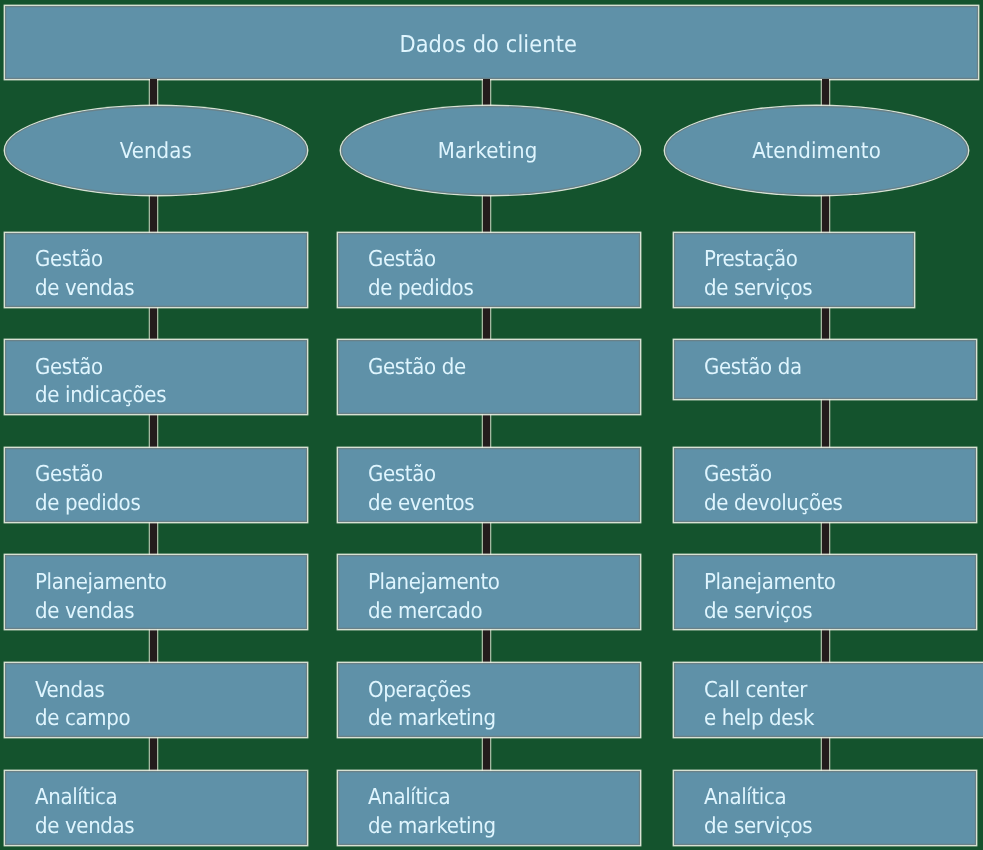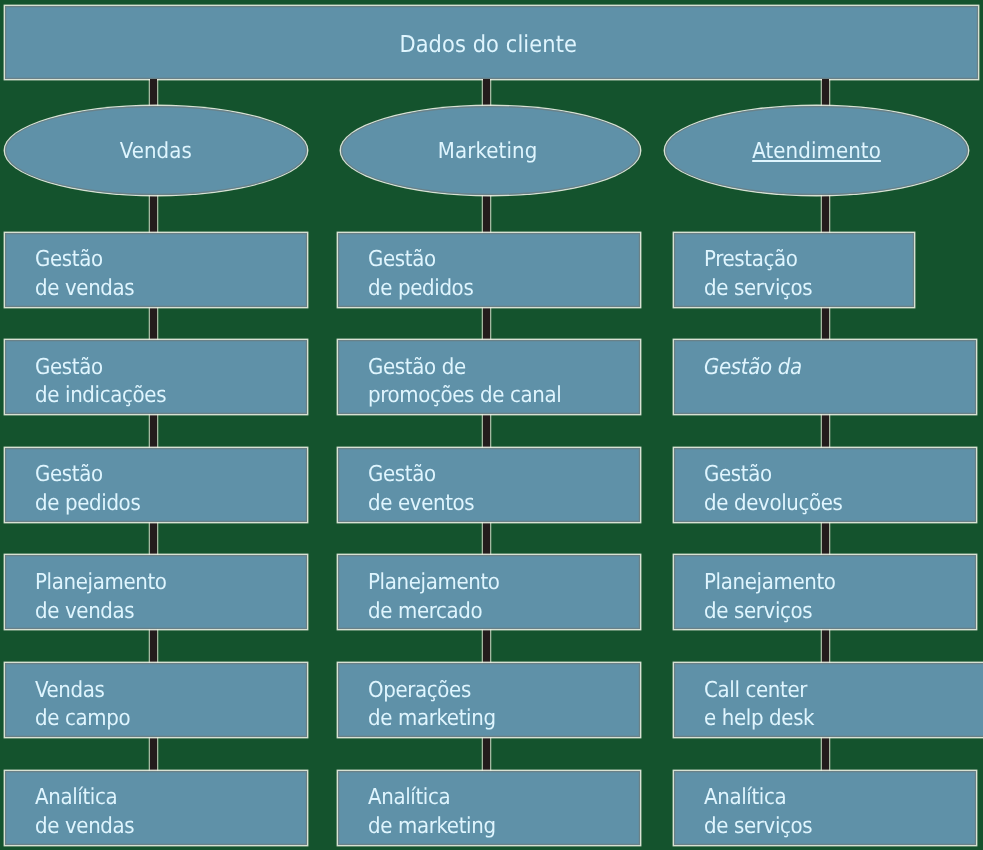--- a/index.html
+++ b/index.html
@@ -35,21 +35,21 @@
   <div class="conn" style="left:483px;top:79px;width:7px;height:691.6px;"></div>
   <div class="conn" style="left:822px;top:79px;width:7px;height:691.6px;"></div>
 
   <div class="node branch-node" style="left:4.6px;top:106.3px;width:302.4px;height:88.6px;">
     <span class="branch-label" style="left:0px;">Vendas</span>
   </div>
   <div class="node branch-node" style="left:340.8px;top:106.3px;width:299.6px;height:88.6px;">
     <span class="branch-label" style="left:-3px;">Marketing</span>
   </div>
   <div class="node branch-node" style="left:665.3px;top:106.3px;width:302.5px;height:88.6px;">
-    <span class="branch-label" style="left:0px;text-decoration:underline;">Atendimento</span>
+    <span class="branch-label" style="left:0px;">Atendimento</span>
   </div>
 
   <div class="node leaf-node" style="left:5px;top:232.6px;width:302px;height:74px;">
     <div class="leaf-line" style="top:16.6px;">Gestão</div>
     <div class="leaf-line" style="top:45.3px;">de vendas</div>
   </div>
   <div class="node leaf-node" style="left:5px;top:340.2px;width:302px;height:74px;">
     <div class="leaf-line" style="top:16.6px;">Gestão</div>
     <div class="leaf-line" style="top:45.3px;">de indicações</div>
   </div>
@@ -68,21 +68,20 @@
   <div class="node leaf-node" style="left:5px;top:770.6px;width:302px;height:74px;">
     <div class="leaf-line" style="top:16.6px;">Analítica</div>
     <div class="leaf-line" style="top:45.3px;">de vendas</div>
   </div>
   <div class="node leaf-node" style="left:338px;top:232.6px;width:302px;height:74px;">
     <div class="leaf-line" style="top:16.6px;">Gestão</div>
     <div class="leaf-line" style="top:45.3px;">de pedidos</div>
   </div>
   <div class="node leaf-node" style="left:338px;top:340.2px;width:302px;height:74px;">
     <div class="leaf-line" style="top:16.6px;">Gestão de</div>
-    <div class="leaf-line" style="top:45.3px;">promoções de canal</div>
   </div>
   <div class="node leaf-node" style="left:338px;top:447.8px;width:302px;height:74px;">
     <div class="leaf-line" style="top:16.6px;">Gestão</div>
     <div class="leaf-line" style="top:45.3px;">de eventos</div>
   </div>
   <div class="node leaf-node" style="left:338px;top:555.4px;width:302px;height:74px;">
     <div class="leaf-line" style="top:16.6px;">Planejamento</div>
     <div class="leaf-line" style="top:45.3px;">de mercado</div>
   </div>
   <div class="node leaf-node" style="left:338px;top:663px;width:302px;height:74px;">
@@ -90,21 +89,21 @@
     <div class="leaf-line" style="top:45.3px;">de marketing</div>
   </div>
   <div class="node leaf-node" style="left:338px;top:770.6px;width:302px;height:74px;">
     <div class="leaf-line" style="top:16.6px;">Analítica</div>
     <div class="leaf-line" style="top:45.3px;">de marketing</div>
   </div>
   <div class="node leaf-node" style="left:674px;top:232.6px;width:240px;height:74px;">
     <div class="leaf-line" style="top:16.6px;">Prestação</div>
     <div class="leaf-line" style="top:45.3px;">de serviços</div>
   </div>
-  <div class="node leaf-node" style="left:674px;top:340.2px;width:302px;height:74px;font-style:italic;">
+  <div class="node leaf-node" style="left:674px;top:340.2px;width:302px;height:59px;">
     <div class="leaf-line" style="top:16.6px;">Gestão da</div>
   </div>
   <div class="node leaf-node" style="left:674px;top:447.8px;width:302px;height:74px;">
     <div class="leaf-line" style="top:16.6px;">Gestão</div>
     <div class="leaf-line" style="top:45.3px;">de devoluções</div>
   </div>
   <div class="node leaf-node" style="left:674px;top:555.4px;width:302px;height:74px;">
     <div class="leaf-line" style="top:16.6px;">Planejamento</div>
     <div class="leaf-line" style="top:45.3px;">de serviços</div>
   </div>

